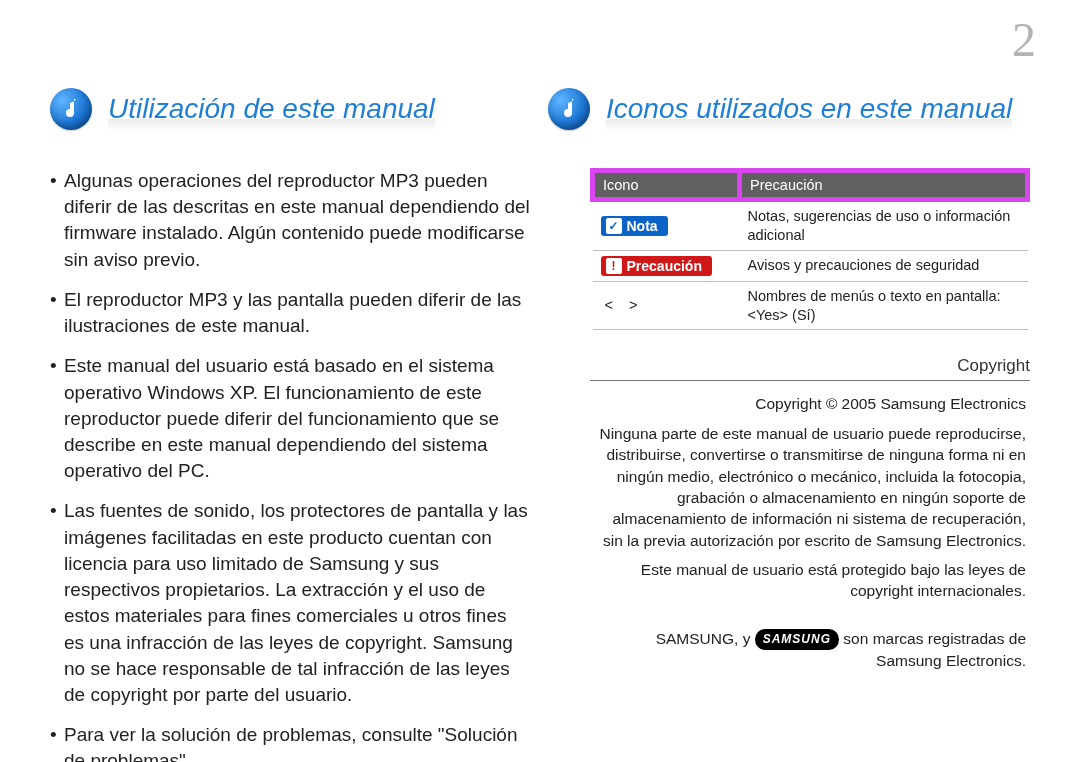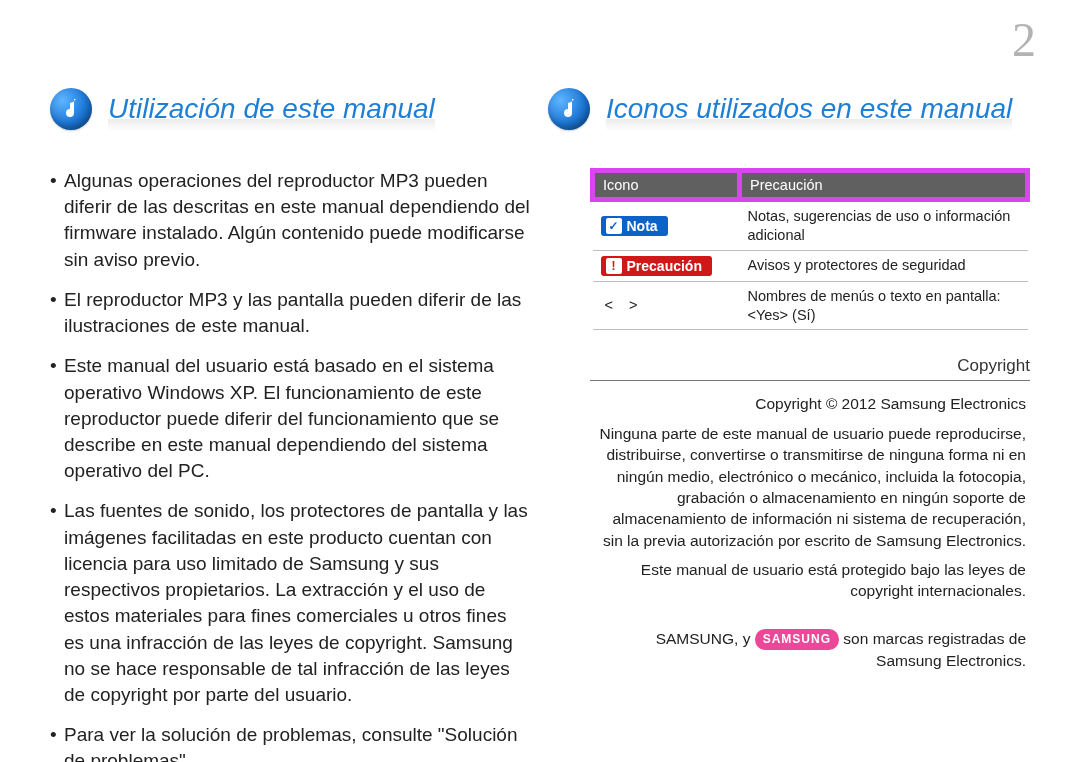--- a/index.html
+++ b/index.html
@@ -164,28 +164,29 @@
     margin-bottom: 12px;
   }
   .sub-body {
     font-size: 15.5px;
     line-height: 1.38;
     padding: 0 4px;
   }
   .sub-body p { margin: 0 0 8px 0; }
   .samsung-logo {
     display: inline-block;
-    background: #ec4899;
+    background: #000000;
     color: #fff;
     font-weight: bold;
     font-size: 12px;
     letter-spacing: 1px;
     padding: 2px 8px;
     border-radius: 10px / 50%;
     vertical-align: middle;
+    font-style: italic;
   }
 </style>
 </head>
 <body>
 
 <div class="page">
 
   <div class="page-number">2</div>
 
   <div class="heading-row">
@@ -236,33 +237,33 @@
           </td>
           <td>Notas, sugerencias de uso o información adicional</td>
         </tr>
         <tr>
           <td>
             <span class="tag precaucion">
               <span class="glyph">!</span>
               <span>Precaución</span>
             </span>
           </td>
-          <td>Avisos y protectores de seguridad</td>
+          <td>Avisos y precauciones de seguridad</td>
         </tr>
         <tr>
           <td class="angle-cell">&lt;   &gt;</td>
           <td>Nombres de menús o texto en pantalla: &lt;Yes&gt; (Sí)</td>
         </tr>
       </tbody>
         </table>
 
       <div class="sub-section">
         <div class="sub-title">Copyright</div>
         <div class="sub-body">
-          <p>Copyright © 2012 Samsung Electronics</p>
+          <p>Copyright © 2005 Samsung Electronics</p>
           <p>Ninguna parte de este manual de usuario puede reproducirse, distribuirse, convertirse o transmitirse de ninguna forma ni en ningún medio, electrónico o mecánico, incluida la fotocopia, grabación o almacenamiento en ningún soporte de almacenamiento de información ni sistema de recuperación, sin la previa autorización por escrito de Samsung Electronics.</p>
           <p>Este manual de usuario está protegido bajo las leyes de copyright internacionales.</p>
         </div>
       </div>
 
       <div class="sub-section">
         <div class="sub-body">
           <span>SAMSUNG, y </span>
           <span class="samsung-logo">SAMSUNG</span>
           <span> son marcas registradas de Samsung Electronics.</span>

